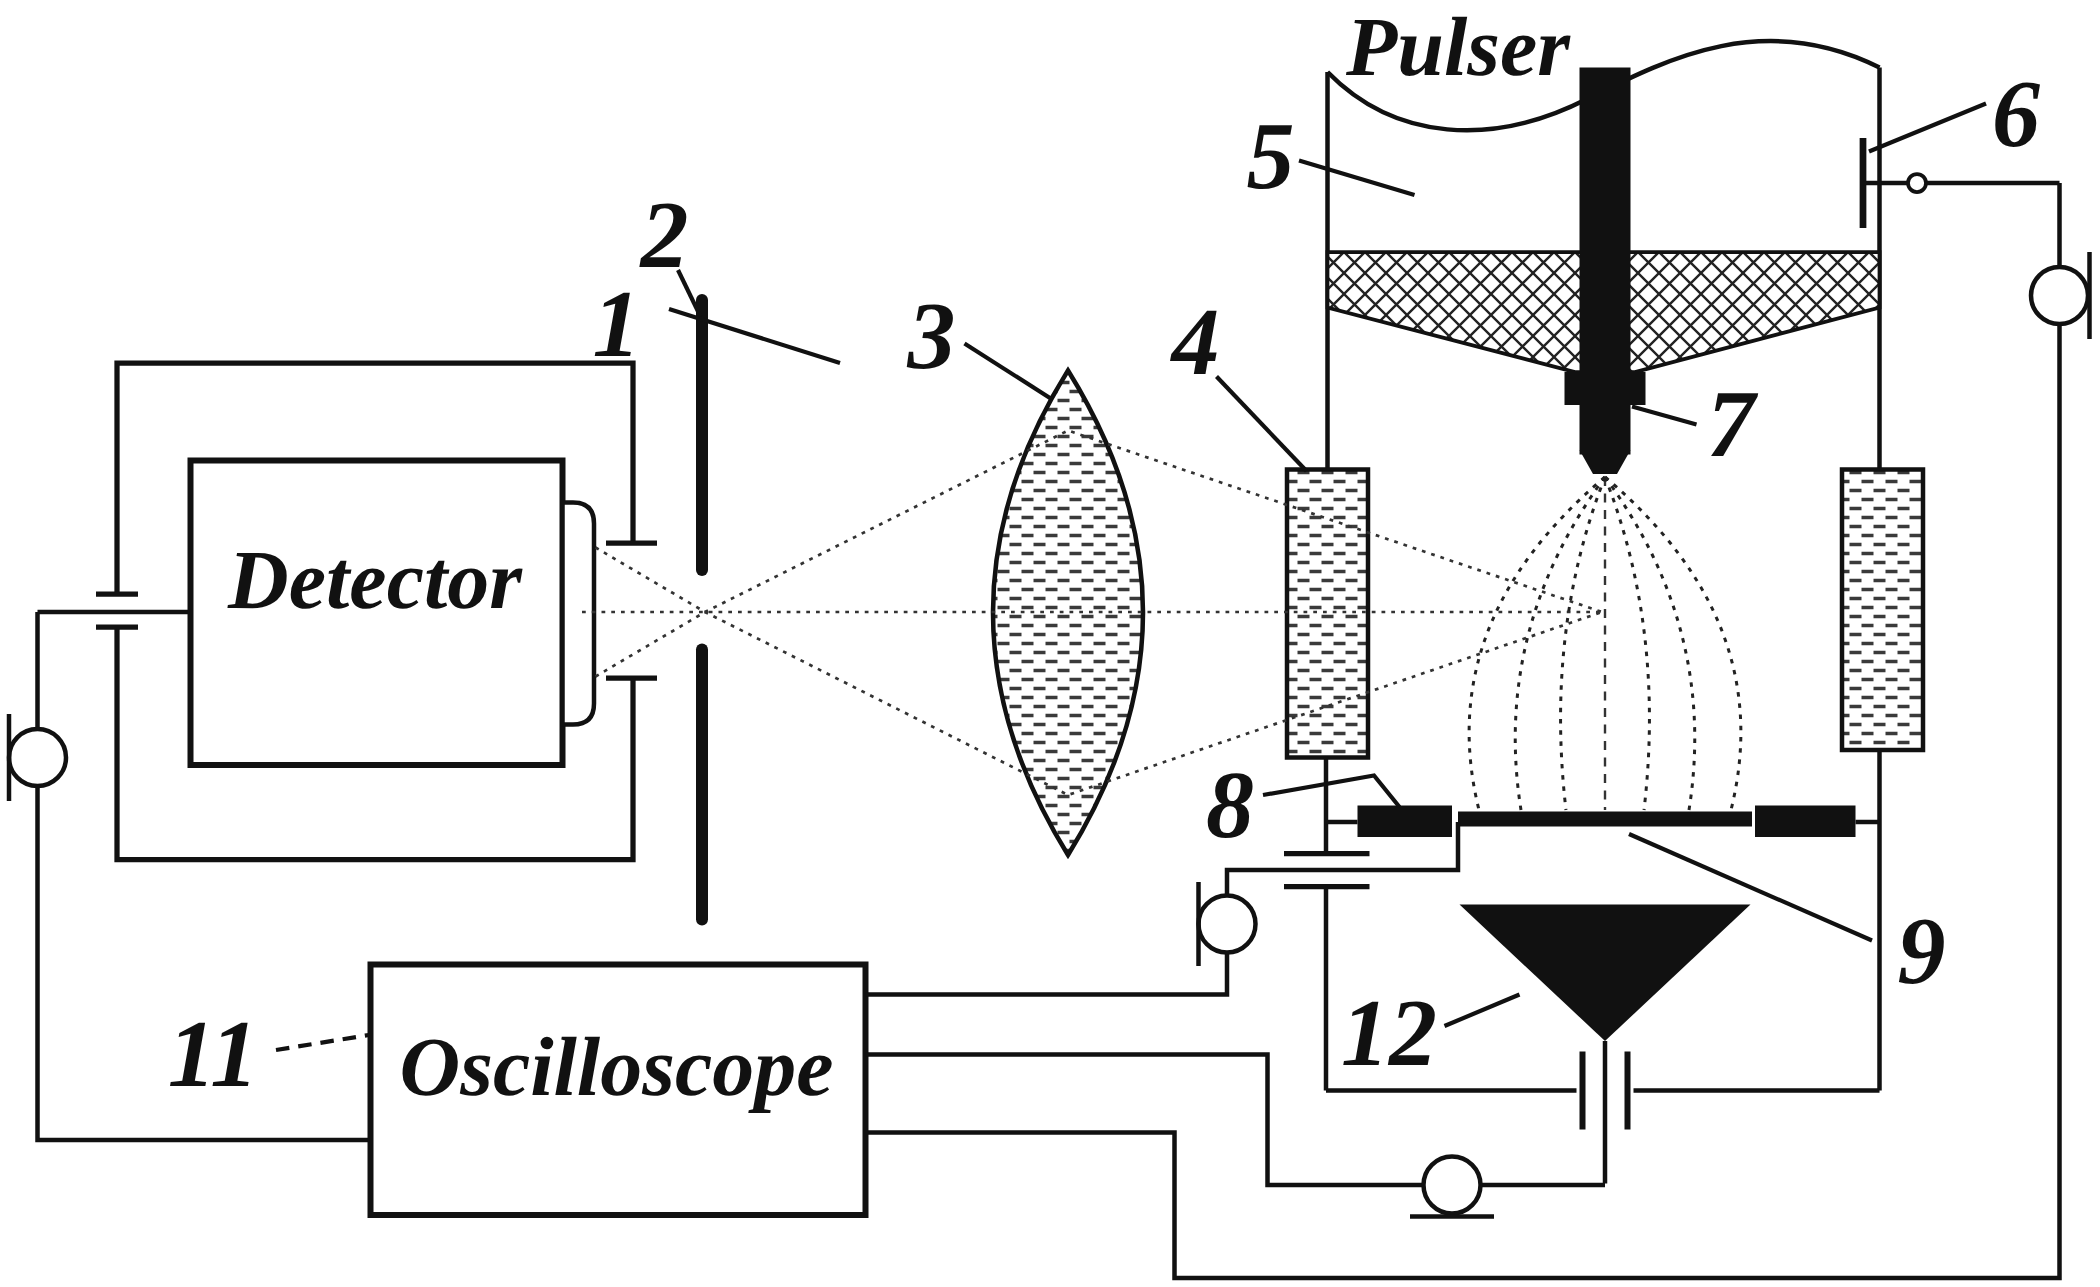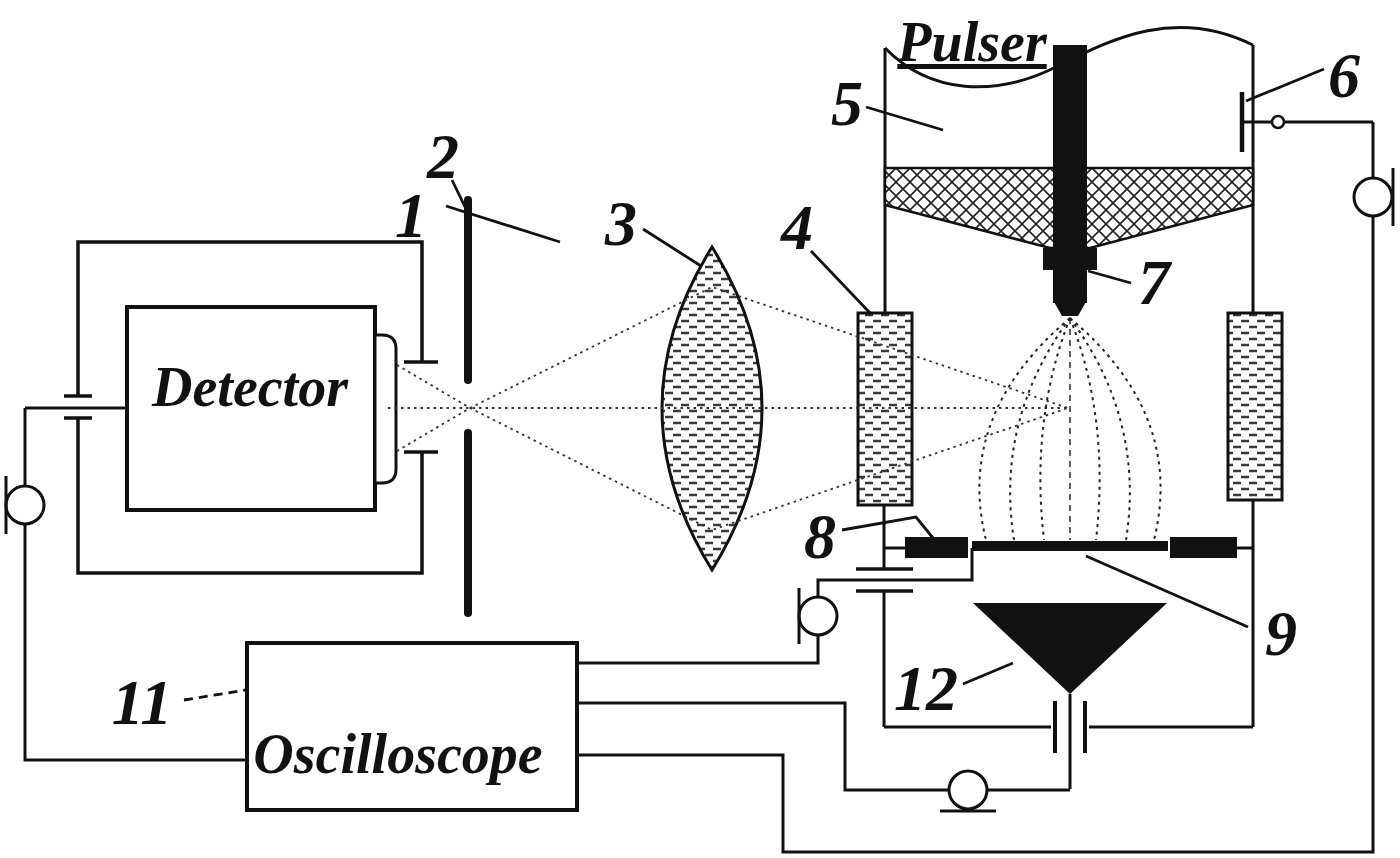--- a/index.html
+++ b/index.html
@@ -141,23 +141,23 @@
     <path d="M866,107 L943,130"></path>
     <path d="M1324,69 L1246,101"></path>
     <path d="M1131,283 L1088,271"></path>
     <path d="M842,530 L916,517 L933,538"></path>
     <path d="M1086,556 L1248,627"></path>
     <path d="M963,684 L1013,663"></path>
     <path d="M184,700 L246,690" stroke-dasharray="9,6"></path>
   </g>
 </svg>
 
-<div class="lbl word" style="left:972px;top:42px;text-decoration:underline;">Pulser</div>
+<div class="lbl word" style="left:972px;top:32px;">Pulser</div>
 <div class="lbl word" style="left:250px;top:387px;font-family:Liberation Serif, serif;">Detector</div>
-<div class="lbl word" style="left:398px;top:712px;margin-top:42px;">Oscilloscope</div>
+<div class="lbl word" style="left:411px;top:712px;">Oscilloscope</div>
 
 <div class="lbl num" style="left:411px;top:216px;">1</div>
 <div class="lbl num" style="left:443px;top:157px;">2</div>
 <div class="lbl num" style="left:621px;top:224px;">3</div>
 <div class="lbl num" style="left:797px;top:228px;">4</div>
 <div class="lbl num" style="left:847px;top:104px;">5</div>
 <div class="lbl num" style="left:1344px;top:76px;">6</div>
 <div class="lbl num" style="left:1154px;top:283px;">7</div>
 <div class="lbl num" style="left:820px;top:537px;">8</div>
 <div class="lbl num" style="left:1281px;top:634px;">9</div>

